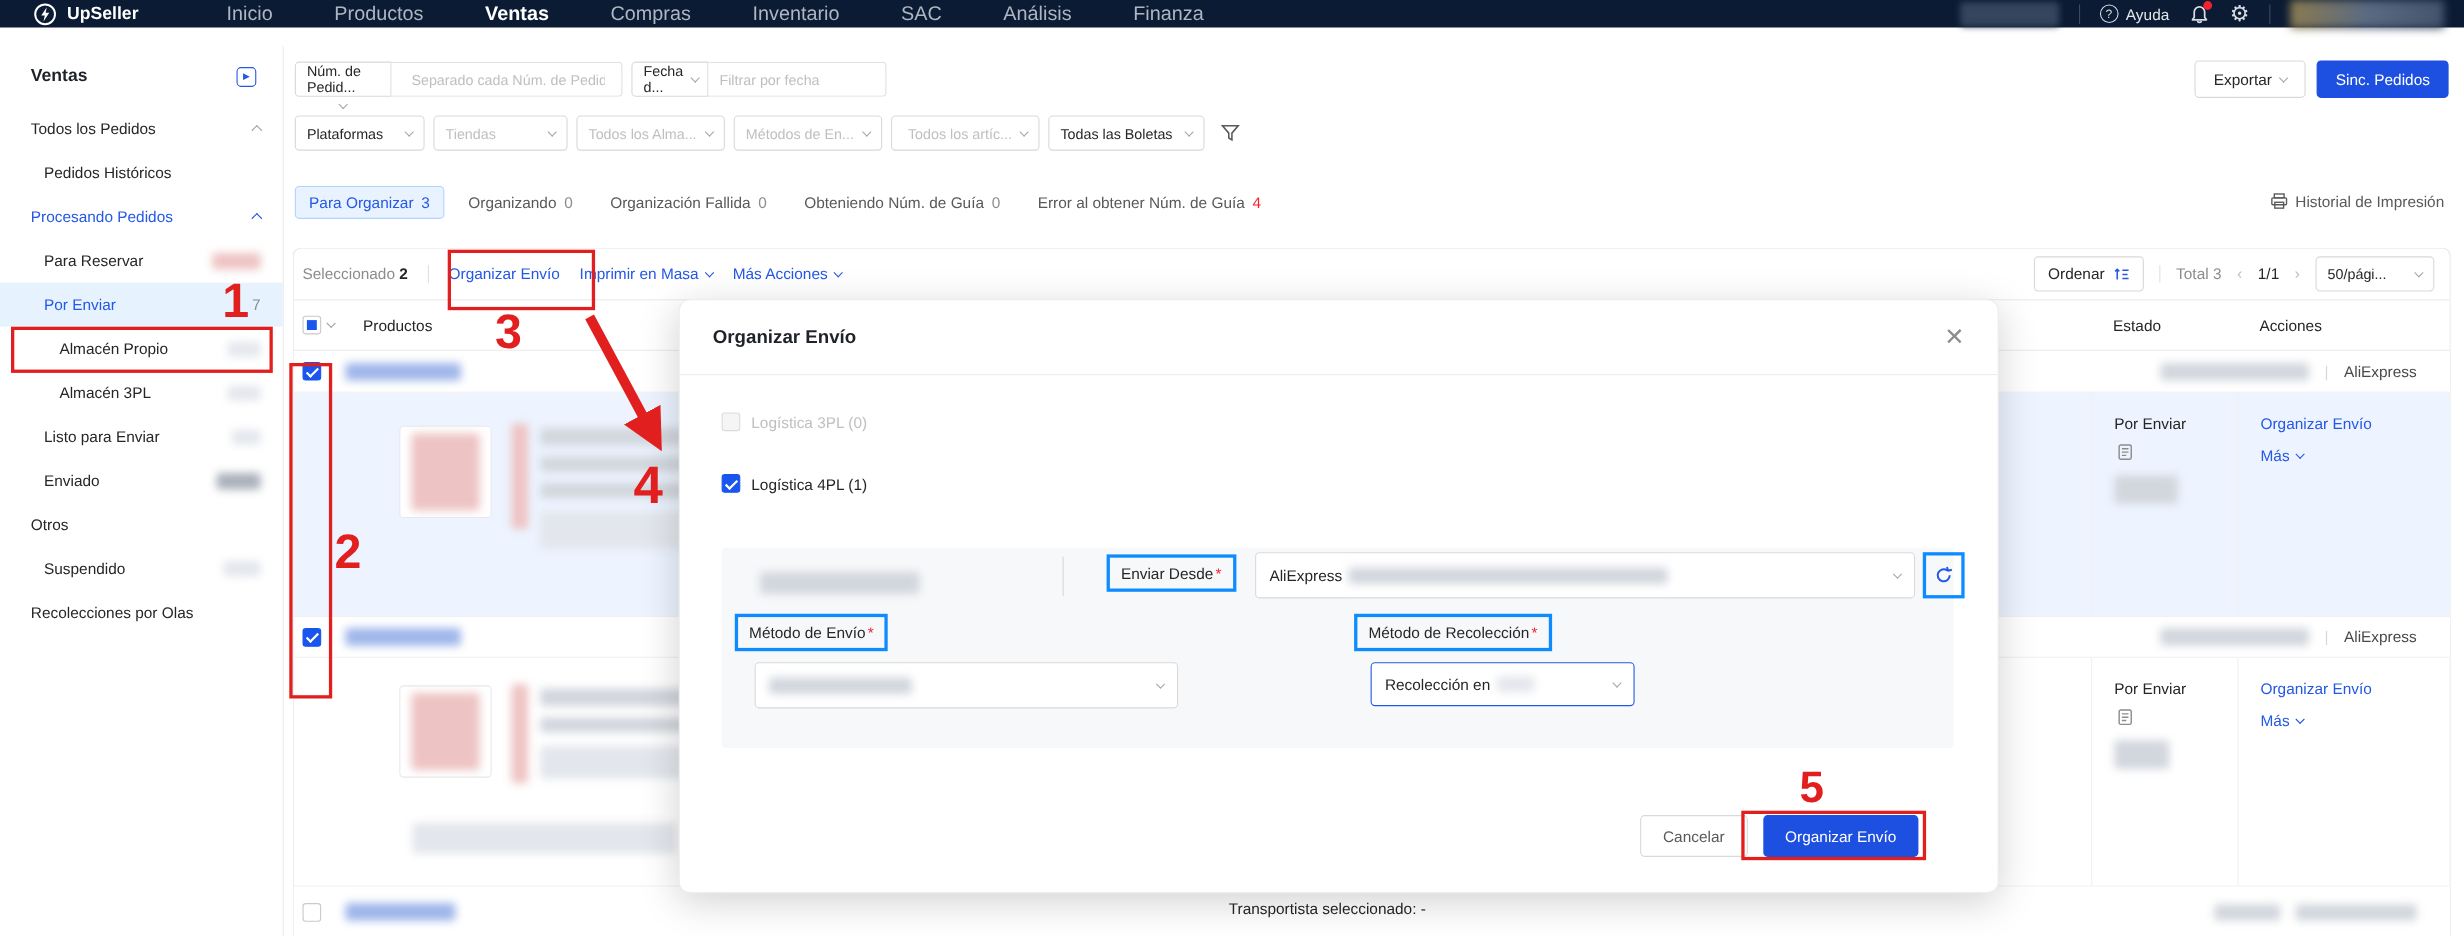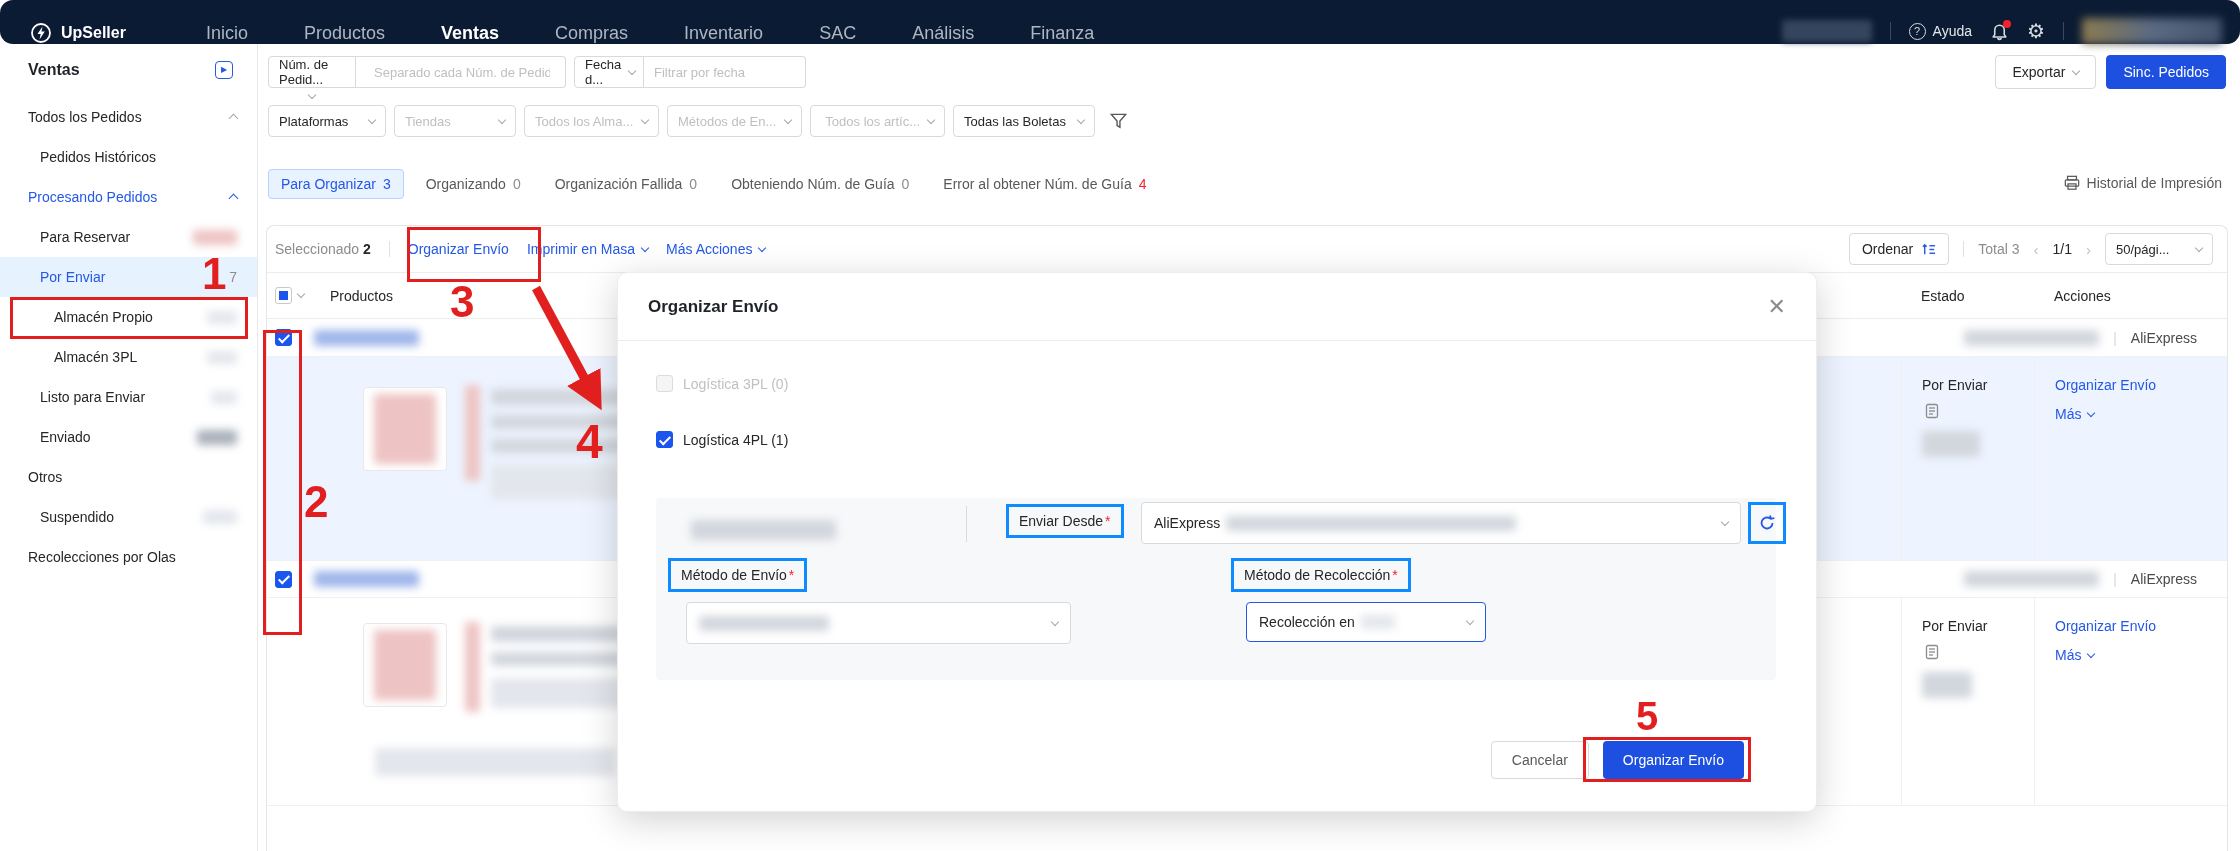--- a/index.html
+++ b/index.html
@@ -1,20 +1,20 @@
 <!DOCTYPE html>
 <html><head>
 <meta charset="utf-8">
 <style>
   * { margin:0; padding:0; box-sizing:border-box; }
   html,body { width:2240px; height:851px; overflow:hidden; }
   body { font-family:"Liberation Sans", sans-serif; position:relative; background:#fff; color:#262626; }
 
   
-  .topnav { position:absolute; left:0; top:0; width:2240px; height:44px; background:#0b1b33; display:flex; align-items:flex-end; padding-left:30px; z-index:10;border-radius:13px; }
+  .topnav { position:absolute; left:0; top:0; width:2240px; height:25px; background:#0b1b33; display:flex; align-items:center; padding-left:30px; z-index:10; }
   .brand { display:flex; align-items:center; gap:9px; margin-right:80px; }
   .brand-name { color:#fff; font-size:16px; font-weight:bold; }
   .navitem { color:#aeb6c2; font-size:18px; margin-right:56px; cursor:pointer; }
   .navitem.active { color:#fff; font-weight:bold; }
   .nav-right { margin-left:auto; display:flex; align-items:center; gap:18px; padding-right:18px; }
   .nav-blur1 { width:90px; height:22px; background:#35455e; border-radius:3px; filter:blur(3px); }
   .nav-blur2 { width:140px; height:26px; background:linear-gradient(90deg,#8a7a50,#5a6a82,#43536b); border-radius:3px; filter:blur(4px); }
   .nav-divider { width:1px; height:18px; background:#3a4a62; }
   .help-wrap { display:flex; align-items:center; gap:7px; color:#e3e6ea; font-size:14px; }
   .qcircle { width:17px; height:17px; border:1.6px solid #d6dae1; border-radius:50%; color:#d6dae1; font-size:11px; display:flex; align-items:center; justify-content:center; }
@@ -491,20 +491,29 @@
               <span>Organizar Envío</span>
             </span>
           <span class="link">
               <span>Más</span>
               <i class="cv down sm blue"></i>
             </span>
         </div>
       </div>
     </div>
 
+    <div class="ghead" style="height:46px;border-bottom:none;">
+      <span class="cb"></span>
+      <span class="bl blue order-blur" style="width:100px;height:16px;"></span>
+      <span class="carrier-info">Transportista seleccionado: -</span>
+      <div class="ghead-right">
+        <span class="bl" style="width:60px;height:15px;"></span>
+        <span class="bl" style="width:110px;height:15px;"></span>
+      </div>
+    </div>
   </div>
 </div>
 
 <div class="modal">
   <div class="m-head">
     <span class="m-title">Organizar Envío</span>
     <span class="m-close">✕</span>
   </div>
 
   <div class="m-opt" style="top:102px;justify-content:space-between;">

